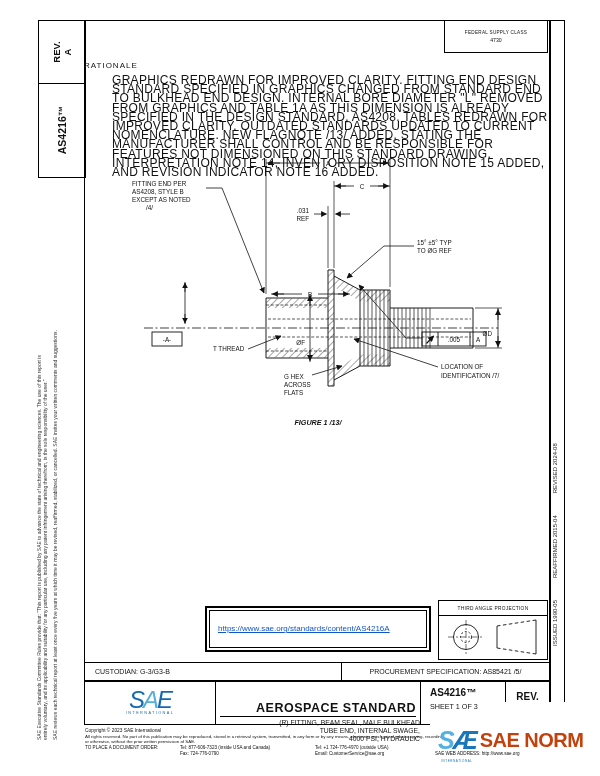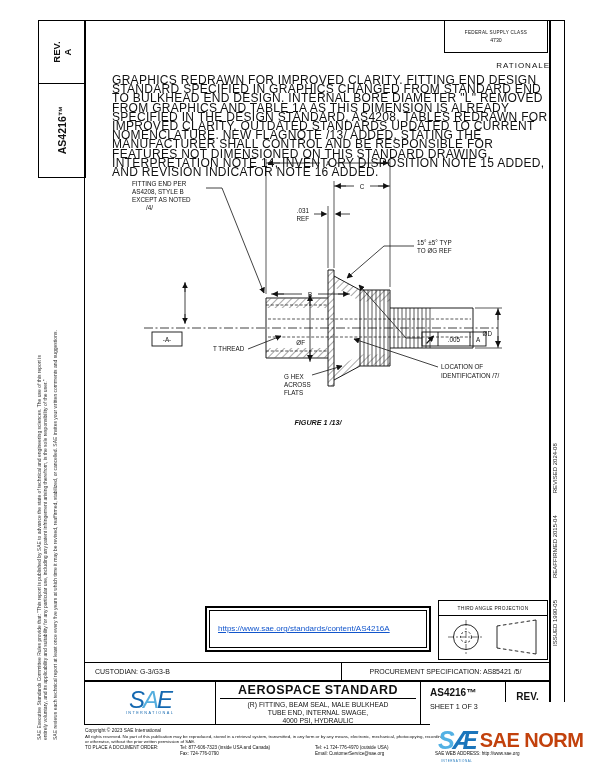--- a/index.html
+++ b/index.html
@@ -28,21 +28,21 @@
   #rev-history{left:552px;top:646px;width:294px;transform-origin:0 0;transform:rotate(-90deg);
                display:flex;gap:22px;font-size:6px;color:#222;white-space:nowrap;position:absolute;}
 
   
   #fsc-box{left:444px;top:20px;width:104px;height:33px;border:1.2px solid #000;
            display:flex;flex-direction:column;justify-content:center;align-items:center;}
   #fsc-box .l1{font-size:4.6px;letter-spacing:.3px;}
   #fsc-box .l2{font-size:5.2px;margin-top:1.5px;}
 
   
-  #rationale-title{left:84px;top:61px;width:466px;text-align:right;font-size:8px;letter-spacing:1px;}
+  #rationale-title{left:84px;top:61px;width:466px;text-align:left;font-size:8px;letter-spacing:1px;}
   #rationale-text{left:112px;top:76px;width:446px;font-size:12px;line-height:9.2px;letter-spacing:.3px;}
 
   
   #figure-svg{left:88px;top:148px;}
   .svgtxt{font-family:"Liberation Sans",sans-serif;font-size:6.3px;fill:#111;}
   .svgtxt-b{font-family:"Liberation Sans",sans-serif;font-size:7.2px;font-weight:bold;font-style:italic;fill:#111;}
 
   
   #info-box{left:205px;top:606px;width:226px;height:46px;border:2px solid #000;padding:2px;}
   #info-box .inner{border:1px solid #000;width:100%;height:100%;box-sizing:border-box;
@@ -60,21 +60,21 @@
   #tb-row1 .c1{width:246px;border-right:1.5px solid #000;display:flex;align-items:center;padding-left:10px;}
   #tb-row1 .c2{flex:1;display:flex;align-items:center;justify-content:center;}
   #tb-row2{left:84px;top:680px;width:466px;height:45px;border:1.5px solid #000;display:flex;}
   #tb-row2 .cell{box-sizing:border-box;}
   .logo-cell{width:131px;border-right:1.5px solid #000;display:flex;flex-direction:column;
              align-items:center;justify-content:center;}
   .sae-logo{font-style:italic;font-weight:normal;font-size:24px;line-height:20px;letter-spacing:-2px;}
   .sae-logo .s,.sae-logo .e{color:#1468b0;}
   .sae-logo .a{color:#55aede;}
   .sae-sub{font-size:3.8px;letter-spacing:1.4px;color:#1468b0;margin-top:1px;}
-  .title-cell{width:205px;border-right:1.5px solid #000;text-align:center;padding-top:2px;}
+  .title-cell{width:205px;border-right:1.5px solid #000;text-align:right;padding-top:20px;}
   .title-cell .main{font-size:12.5px;font-weight:bold;letter-spacing:.5px;
                     border-bottom:1.2px solid #000;padding-bottom:1px;margin:0 4px 2px;}
   .title-cell .sub{font-size:6.8px;line-height:8.2px;}
   .num-cell{width:85px;border-right:1.5px solid #000;padding:6px 0 0 9px;}
   .num-cell .docnum{font-weight:bold;font-size:10px;}
   .num-cell .sheet{font-size:7.2px;margin-top:4px;}
   .rev-cell{flex:1;display:flex;flex-direction:column;align-items:center;justify-content:center;
             font-weight:bold;font-size:10px;line-height:12px;}
 
   

